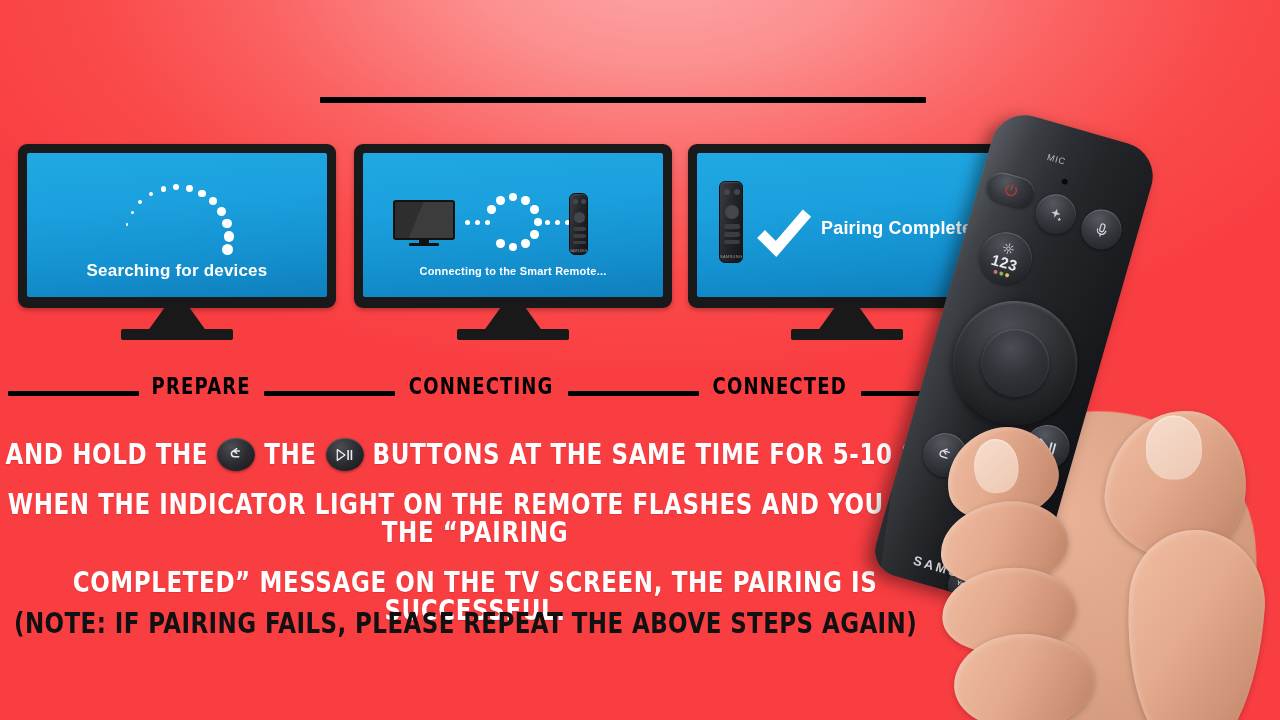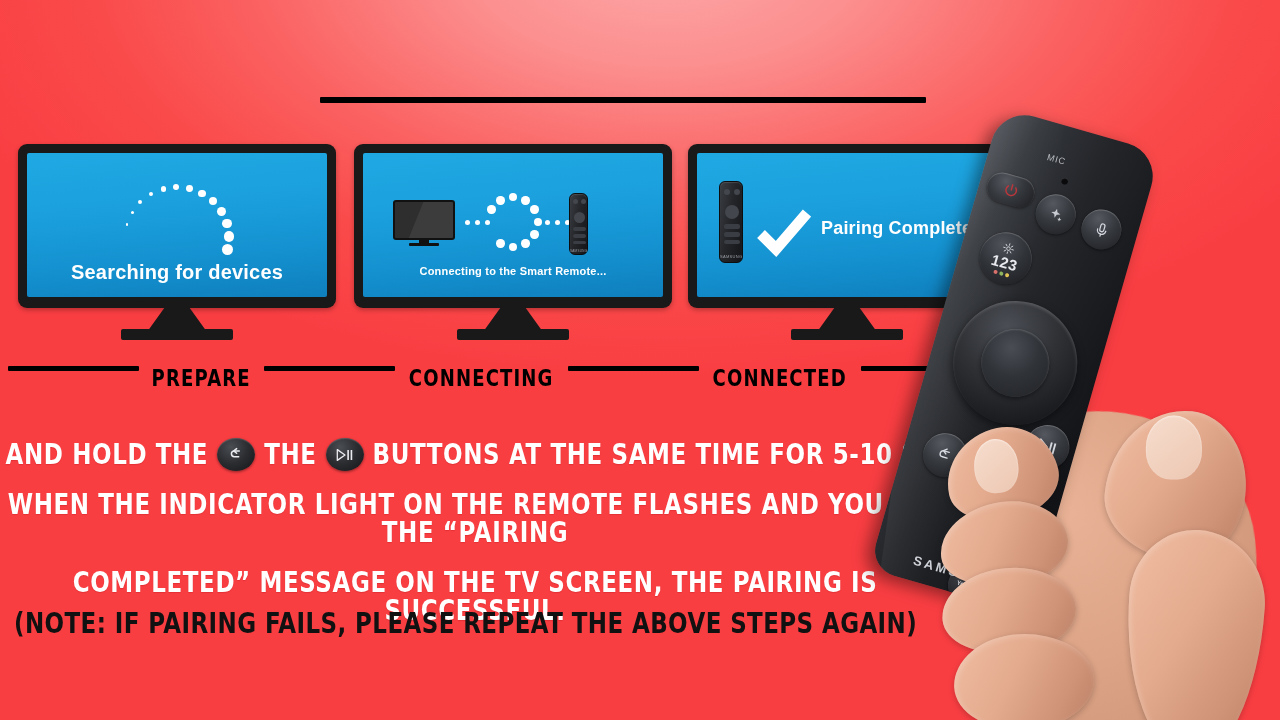--- a/index.html
+++ b/index.html
@@ -58,21 +58,21 @@
     position:absolute; left:50%; top:185px; transform:translateX(-50%);
     width:112px; height:11px; background:#191919; border-radius:2px;
   }
   
   .arc-dot { position:absolute; background:#fff; border-radius:50%; }
   .screen-label {
     position:absolute; left:0; width:100%; text-align:center;
     color:#fff; font-family:"Liberation Sans", sans-serif;
     font-weight:bold; letter-spacing:.2px;
   }
-  #p1-label { top:108px; font-size:20px; }
+  #p1-label { top:108px; font-size:17px; }
   
   #mini-tv { position:absolute; left:30px; top:47px; width:62px; height:44px; }
   #mini-tv .mt-body {
     width:62px; height:40px; background:#2e2e2e; border:2px solid #111; border-radius:3px;
     position:relative; overflow:hidden;
   }
   #mini-tv .mt-gloss {
     position:absolute; right:-6px; top:-10px; width:44px; height:70px;
     background:rgba(255,255,255,.07); transform:rotate(22deg);
   }
@@ -94,21 +94,21 @@
   #check {
     position:absolute; left:60px; top:54px; width:54px; height:54px;
   }
   #p3-text {
     position:absolute; left:124px; top:65px;
     color:#fff; font-size:18px; font-weight:bold; letter-spacing:.2px;
   }
   
   #steps {
     position:absolute; left:0; top:366px; width:1000px; height:30px;
-    display:flex; align-items:flex-start; gap:10px; padding:0 8px;
+    display:flex; align-items:flex-end; gap:10px; padding:0 8px;
   }
   .step-line { flex:1 1 auto; height:5px; background:#000; border-radius:1px; }
   .step-name {
     font-family:"DejaVu Sans", sans-serif; font-weight:bold;
     color:#000; font-size:19px; letter-spacing:1.2px; white-space:nowrap;
     transform:scaleY(1.22) scaleX(.95);
   }
   
   .instr {
     position:absolute; left:0; width:950px; text-align:center;

